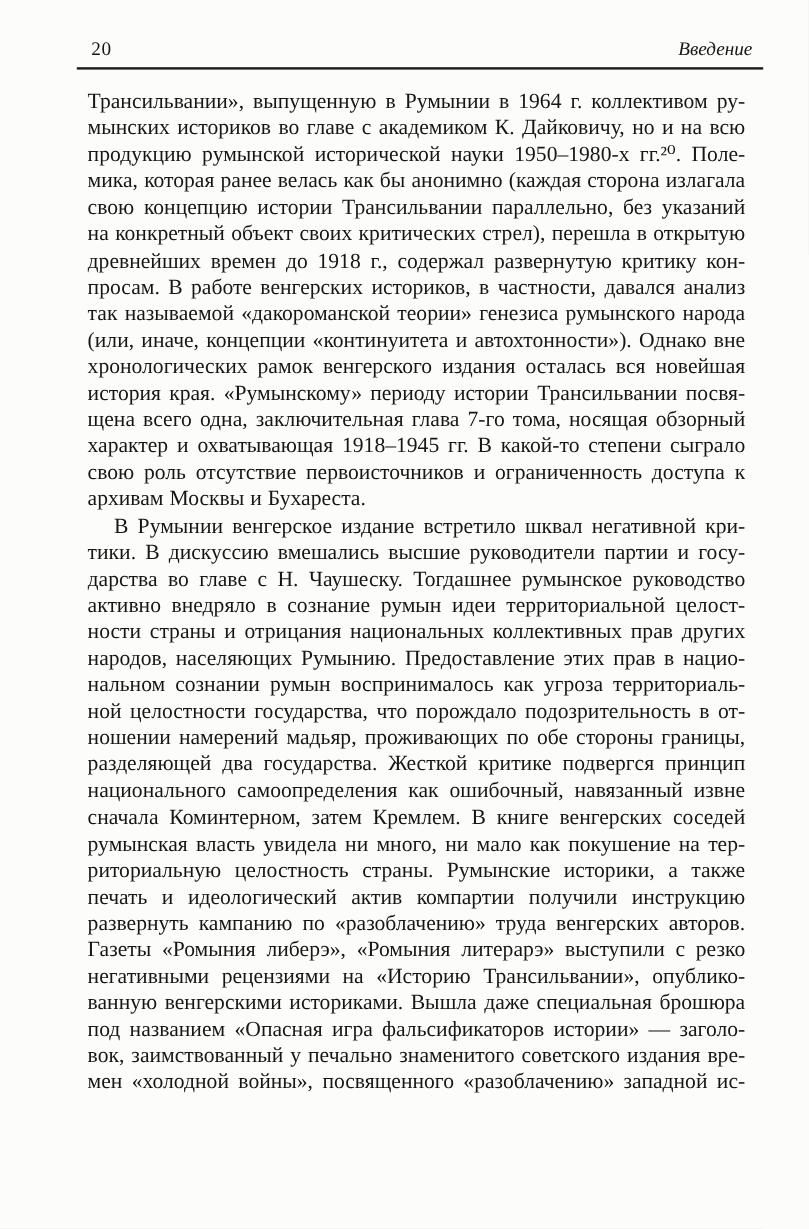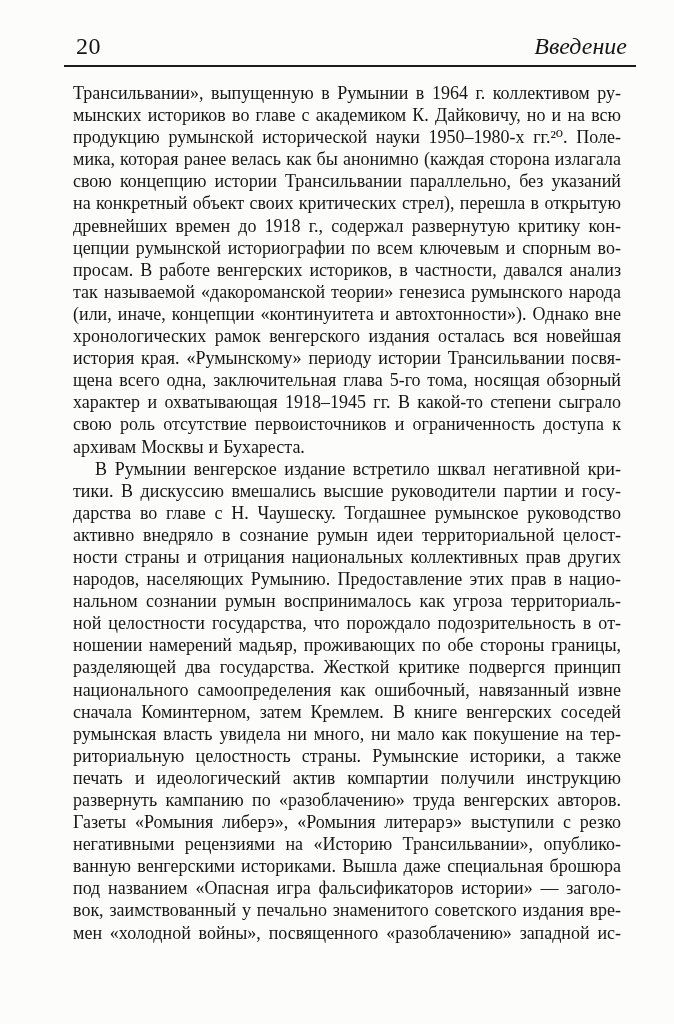--- a/index.html
+++ b/index.html
@@ -12,21 +12,21 @@
     box-sizing: border-box;
     font-family: "Liberation Serif", "DejaVu Serif", serif;
     color: #161616;
     overflow: hidden;
   }
   .header {
     display: flex;
     justify-content: space-between;
     align-items: baseline;
     padding: 33px 47px 5px 76px;
-    font-size: 24px;
+    font-size: 16px;
   }
   .pagenum { font-style: normal; letter-spacing: 0.5px; }
   .section { font-style: italic; text-align: right; }
   .rule {
     margin: 0 38px 0 64px;
     border-top: 2px solid #1c1c1c;
     height: 0;
   }
   .body-text {
     margin-left: 73px;
@@ -58,27 +58,26 @@
   <div class="rule"></div>
   <div class="body-text" id="body-text">
       <div class="paragraph">
         <div class="line">Трансильвании», выпущенную в Румынии в 1964 г. коллективом ру-</div>
         <div class="line">мынских историков во главе с академиком К. Дайковичу, но и на всю</div>
         <div class="line">продукцию румынской исторической науки 1950–1980-х гг.²⁰. Поле-</div>
         <div class="line">мика, которая ранее велась как бы анонимно (каждая сторона излагала</div>
         <div class="line">свою концепцию истории Трансильвании параллельно, без указаний</div>
         <div class="line">на конкретный объект своих критических стрел), перешла в открытую</div>
         <div class="line">древнейших времен до 1918 г., содержал развернутую критику кон-</div>
-        <div class="line">цепции румынской историографии по всем ключевым и спорным во-</div>
         <div class="line">просам. В работе венгерских историков, в частности, давался анализ</div>
         <div class="line">так называемой «дакороманской теории» генезиса румынского народа</div>
         <div class="line">(или, иначе, концепции «континуитета и автохтонности»). Однако вне</div>
         <div class="line">хронологических рамок венгерского издания осталась вся новейшая</div>
         <div class="line">история края. «Румынскому» периоду истории Трансильвании посвя-</div>
-        <div class="line">щена всего одна, заключительная глава 5-го тома, носящая обзорный</div>
+        <div class="line">щена всего одна, заключительная глава 7-го тома, носящая обзорный</div>
         <div class="line">характер и охватывающая 1918–1945 гг. В какой-то степени сыграло</div>
         <div class="line">свою роль отсутствие первоисточников и ограниченность доступа к</div>
         <div class="line no-just">архивам Москвы и Бухареста.</div>
       </div>
       <div class="paragraph">
         <div class="line indent">В Румынии венгерское издание встретило шквал негативной кри-</div>
         <div class="line">тики. В дискуссию вмешались высшие руководители партии и госу-</div>
         <div class="line">дарства во главе с Н. Чаушеску. Тогдашнее румынское руководство</div>
         <div class="line">активно внедряло в сознание румын идеи территориальной целост-</div>
         <div class="line">ности страны и отрицания национальных коллективных прав других</div>

